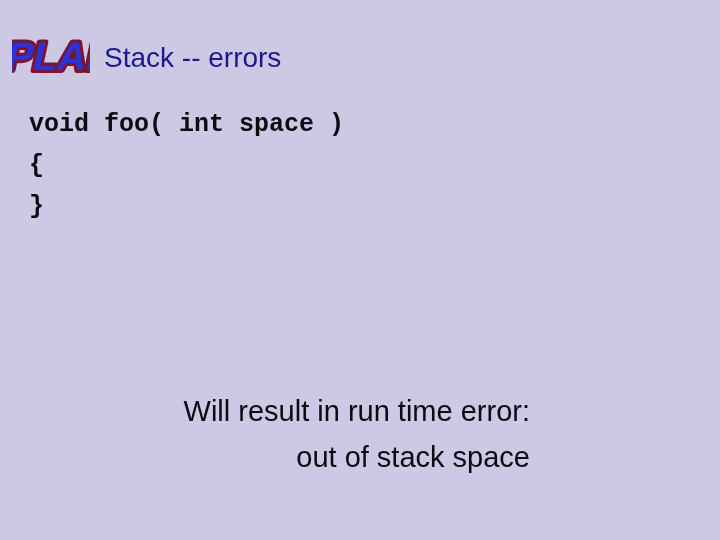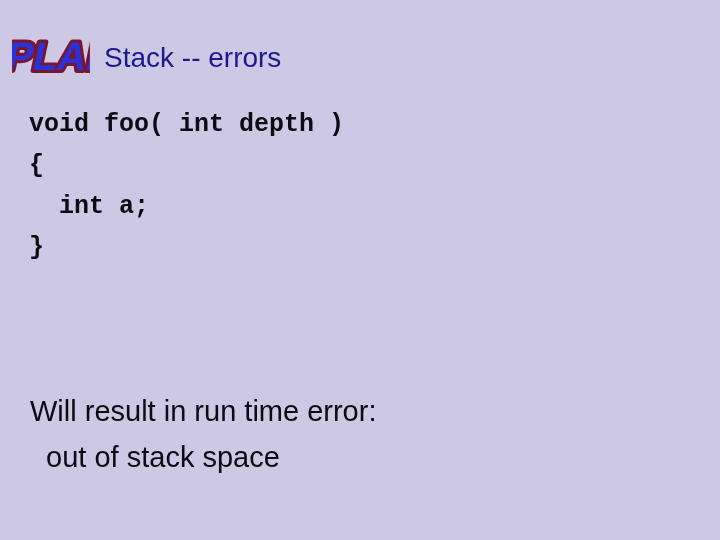--- a/index.html
+++ b/index.html
@@ -59,20 +59,21 @@
     white-space: pre;
     height: 41px;
   }
 
   
   #conclusion {
     position: absolute;
     left: 30px;
     top: 388px;
     width: 500px;
+    text-align: right;
   }
   .body-line {
     font-family: "Liberation Sans", sans-serif;
     font-weight: normal;
     font-size: 29px;
     line-height: 46px;
     color: #0b0b12;
     white-space: pre;
     height: 46px;
   }
@@ -90,23 +91,22 @@
       <g>
         <text x="2" y="46" transform="skewX(-12)" font-family="'Liberation Sans', sans-serif" font-size="40" font-weight="bold" fill="none" stroke="#7a1530" stroke-width="6" stroke-linejoin="round">PLAB</text>
         <text x="2" y="46" transform="skewX(-12)" font-family="'Liberation Sans', sans-serif" font-size="40" font-weight="bold" fill="#2a33d8">PLAB</text>
       </g>
     </svg>
   </div>
 
   <div id="page-title">Stack -- errors</div>
 
   <div id="code-block">
-    <div class="code-line">void foo( int depth )</div>
+    <div class="code-line">void foo( int space )</div>
     <div class="code-line">{</div>
-    <div class="code-line">  int a;</div>
     <div class="code-line">}</div>
   </div>
 
   <div id="conclusion">
     <div class="body-line">Will result in run time error:</div>
     <div class="body-line">  out of stack space</div>
   </div>
 
 </div>
 

